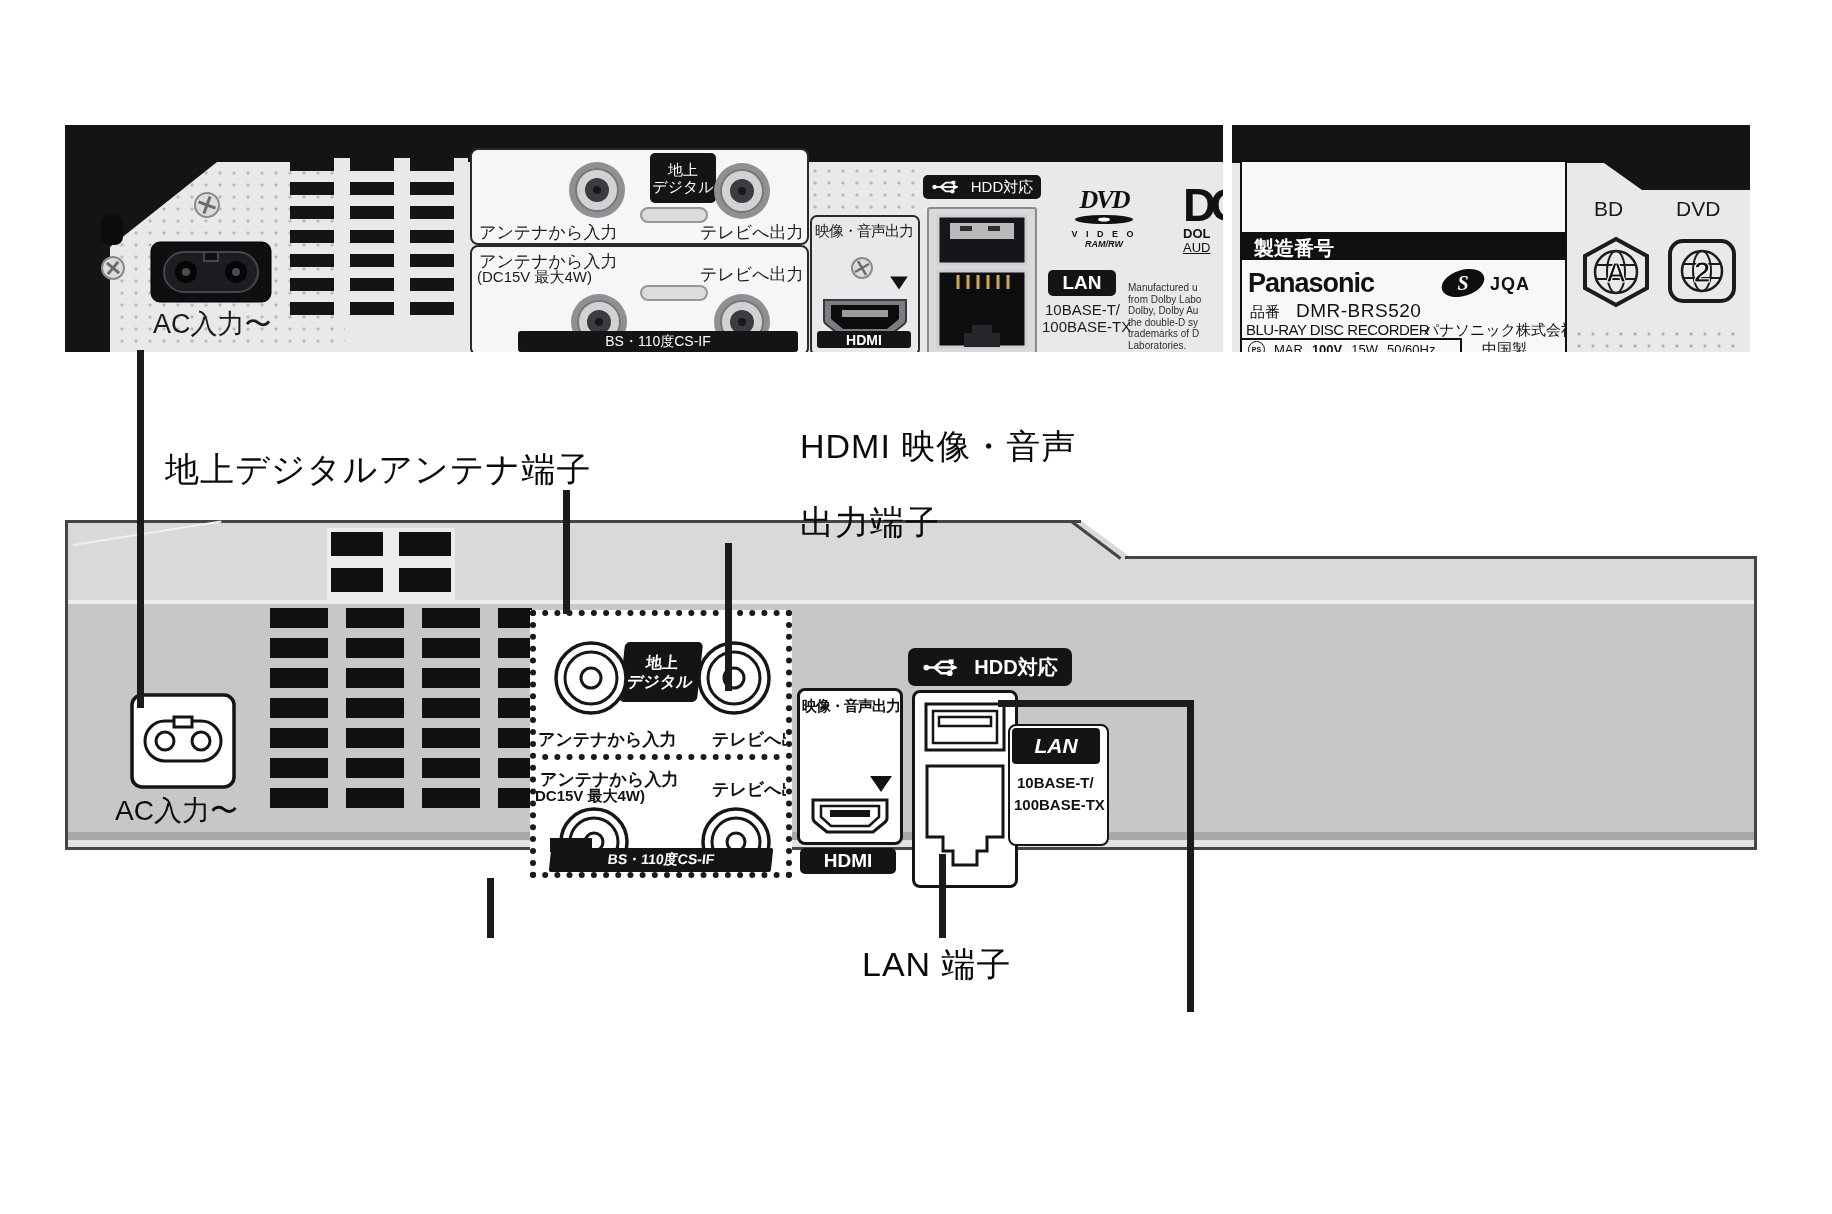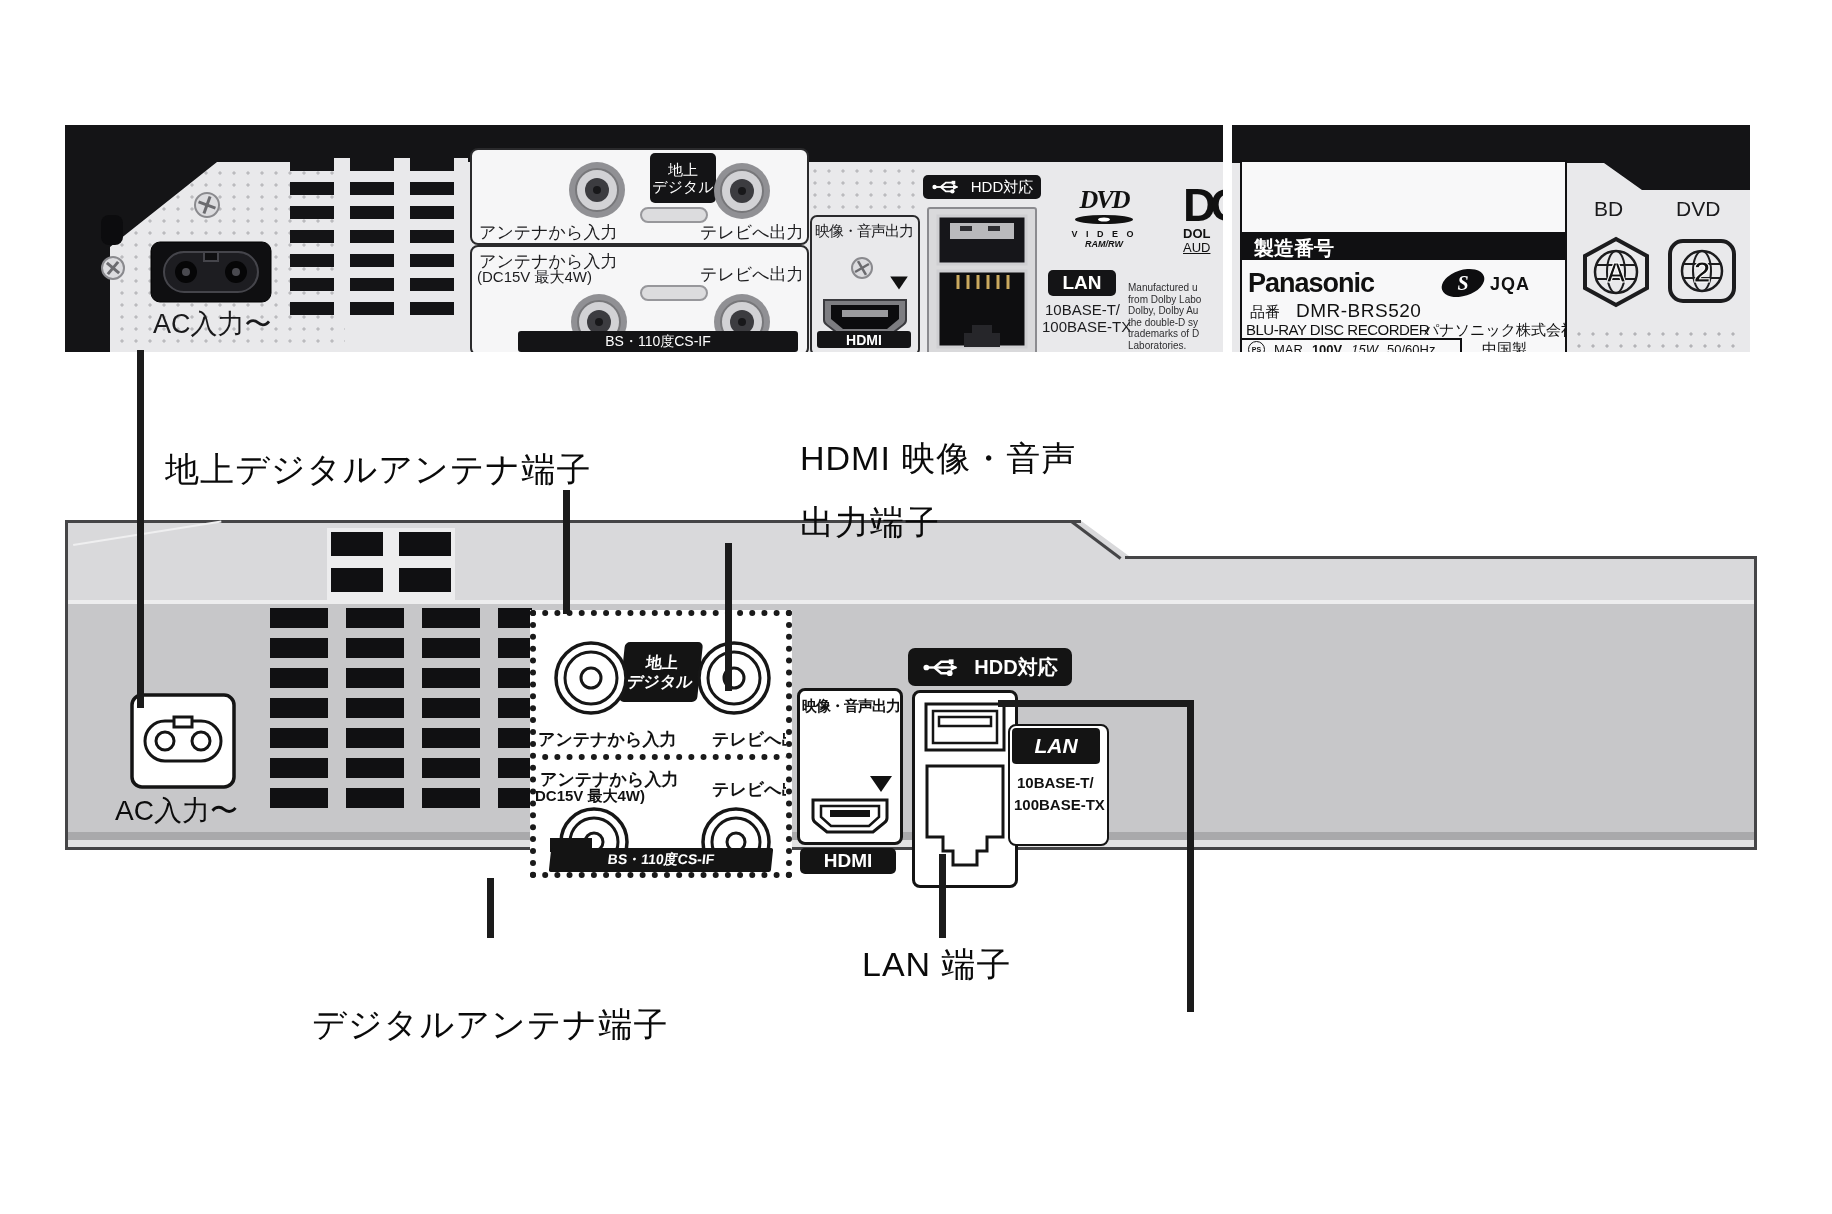--- a/index.html
+++ b/index.html
@@ -231,21 +231,21 @@
       </svg>
       <div class="a nowrap" style="left:248px;top:112px;font-size:18px;font-weight:800;letter-spacing:1px;">JQA</div>
       <div class="a nowrap" style="left:8px;top:141px;font-size:15px;">品番</div>
       <div class="a nowrap" style="left:54px;top:138px;font-size:19px;letter-spacing:.5px;">DMR-BRS520</div>
       <div class="a nowrap" style="left:4px;top:159px;font-size:15px;letter-spacing:-.5px;">BLU-RAY DISC RECORDER</div>
       <div class="a nowrap" style="left:182px;top:159px;font-size:15px;">パナソニック株式会社</div>
       <div class="a" style="left:-2px;top:176px;width:212px;height:18px;border:2px solid #101012;display:flex;align-items:center;gap:9px;padding-left:6px;">
         <span style="width:15px;height:15px;border:1.5px solid #101012;border-radius:50%;font-size:7px;font-weight:700;display:inline-flex;align-items:center;justify-content:center;">PS</span>
         <span style="font-size:13px;">MAR</span>
         <span style="font-size:13px;font-weight:bold;">100V</span>
-        <span style="font-size:13px;font-style:italic;">15W</span>
+        <span style="font-size:13px;">15W</span>
         <span style="font-size:13px;">50/60Hz</span>
       </div>
       <div class="a nowrap" style="left:240px;top:178px;font-size:15px;">中国製</div>
     </div>
 
     <div class="a nowrap" style="left:362px;top:72px;font-size:21px;color:#1a1a1c;">BD</div>
     <svg class="a" style="left:347px;top:110px;" width="74" height="74">
       <polygon points="37,4 68,21 68,53 37,70 6,53 6,21" fill="none" stroke="#1c1c1e" stroke-width="4"></polygon>
       <circle cx="37" cy="37" r="21" fill="none" stroke="#1c1c1e" stroke-width="2.5"></circle>
       <ellipse cx="37" cy="37" rx="9" ry="21" fill="none" stroke="#1c1c1e" stroke-width="2"></ellipse>
@@ -372,18 +372,17 @@
 
   <div class="a callout" style="left:137px;top:350px;width:7px;height:358px;"></div>
   <div class="a callout" style="left:563px;top:490px;width:7px;height:124px;"></div>
   <div class="a callout" style="left:725px;top:543px;width:7px;height:148px;"></div>
   <div class="a callout" style="left:998px;top:700px;width:196px;height:7px;"></div>
   <div class="a callout" style="left:1187px;top:700px;width:7px;height:312px;"></div>
   <div class="a callout" style="left:939px;top:854px;width:7px;height:84px;"></div>
   <div class="a callout" style="left:487px;top:878px;width:7px;height:60px;"></div>
 
   <div class="a clabel nowrap" style="left:165px;top:447px;">地上デジタルアンテナ端子</div>
-  <div class="a clabel nowrap" style="left:800px;top:436px;">HDMI 映像・音声</div>
+  <div class="a clabel nowrap" style="left:800px;top:424px;">HDMI 映像・音声</div>
   <div class="a clabel nowrap" style="left:800px;top:500px;">出力端子</div>
-  <div class="a clabel nowrap" style="left:312px;top:1002px;">デジタルアンテナ端子</div>
   <div class="a clabel nowrap" style="left:862px;top:942px;">LAN 端子</div>
 
 </div>
 
 </body></html>

